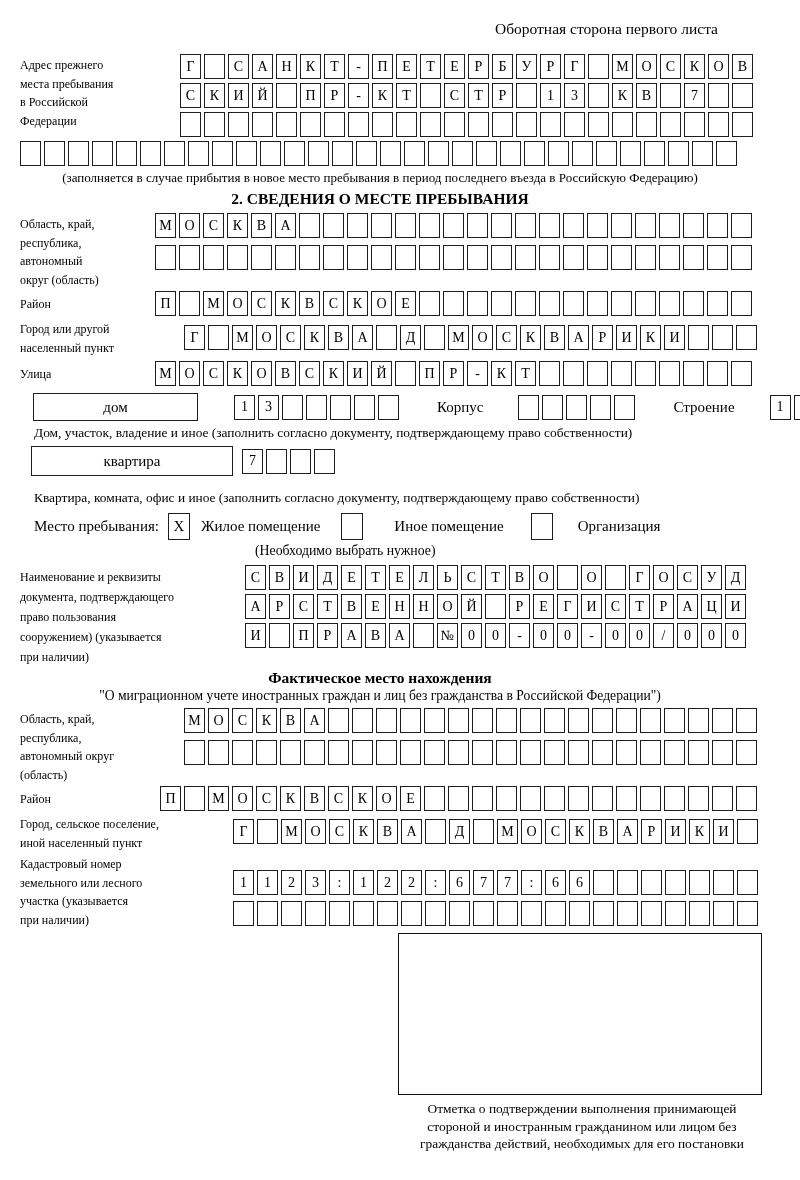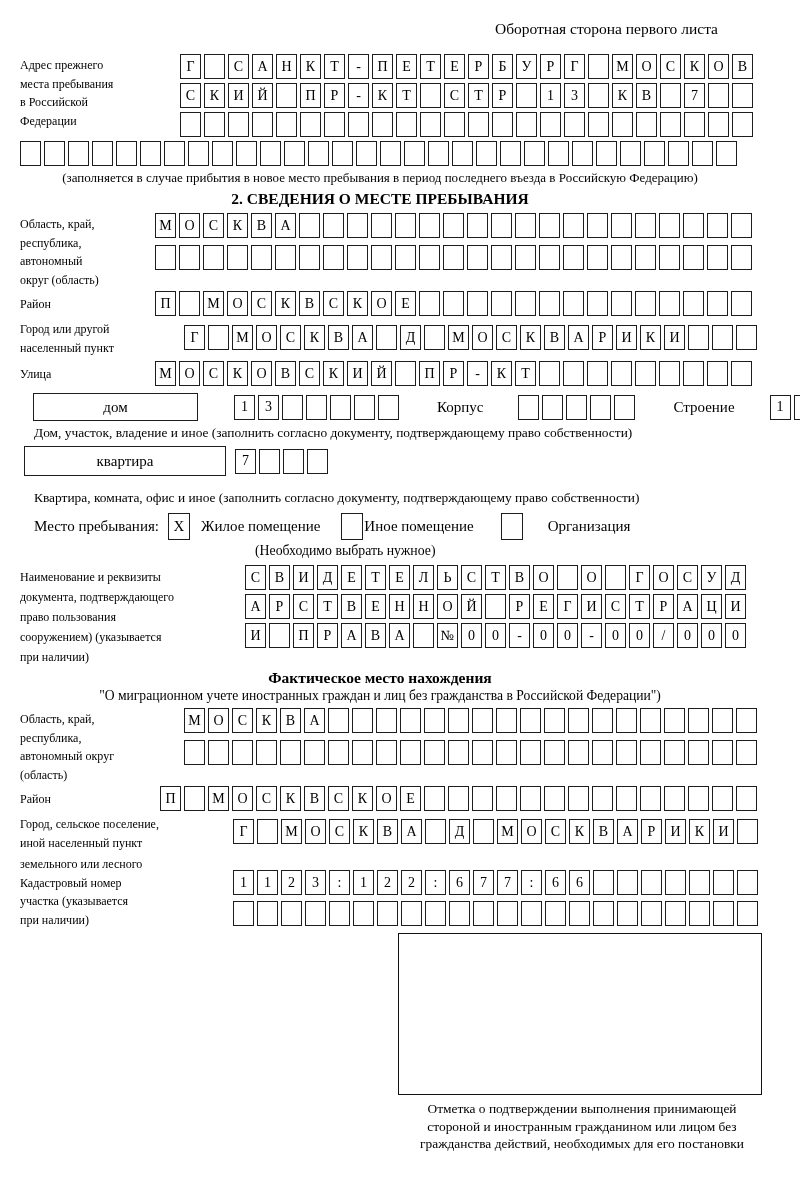--- a/index.html
+++ b/index.html
@@ -352,37 +352,37 @@
     <div class="inline-lbl" style="margin:0 7px 0 10px;">Строение</div>
     <div class="grid-row">
         <span class="cell">1</span>
         <span class="cell"></span>
         <span class="cell"></span>
         <span class="cell"></span>
       </div>
   </div>
   <div class="caption" style="margin-top:4px;margin-left:14px;font-size:13.4px;">Дом, участок, владение и иное (заполнить согласно документу, подтверждающему право собственности)</div>
 
-  <div style="display:flex;align-items:center;margin-top:5px;margin-left:4px;">
+  <div style="display:flex;align-items:center;margin-top:5px;margin-left:11px;">
     <div class="widebox" style="width:202px;height:30px;">квартира</div>
     <div class="grid-row" style="margin-left:9px;">
         <span class="cell">7</span>
         <span class="cell"></span>
         <span class="cell"></span>
         <span class="cell"></span>
       </div>
   </div>
   <div class="caption" style="margin-top:14px;margin-left:14px;font-size:13.4px;">Квартира, комната, офис и иное (заполнить согласно документу, подтверждающему право собственности)</div>
 
   <div class="stay-row" style="margin-top:7px;margin-left:14px;">
     <span>Место пребывания:</span>
     <span class="cbox" style="margin-left:9px;">X</span>
     <span style="margin-left:11px;">Жилое помещение</span>
     <span class="cbox" style="margin-left:21px;"></span>
-    <span style="margin-left:1px;">Иное помещение</span>
+    <span style="margin-left:31px;">Иное помещение</span>
     <span class="cbox" style="margin-left:27px;"></span>
     <span style="margin-left:25px;">Организация</span>
   </div>
   <div class="caption" style="margin-top:3px;margin-left:235px;font-size:13.8px;">(Необходимо выбрать нужное)</div>
 
   <div class="field" style="margin-top:6px;">
     <div class="flabel" style="width:225px;padding-top:2px;line-height:20px;">
       <div>Наименование и реквизиты</div>
       <div>документа, подтверждающего</div>
       <div>право пользования</div>
@@ -585,22 +585,22 @@
         <span class="cell">Р</span>
         <span class="cell">И</span>
         <span class="cell">К</span>
         <span class="cell">И</span>
         <span class="cell"></span>
       </div>
   </div>
 
   <div class="field" style="margin-top:2px;">
     <div class="flabel" style="width:213px;padding-top:1px;">
+      <div>Кадастровый номер</div>
       <div>земельного или лесного</div>
-      <div>Кадастровый номер</div>
       <div>участка (указывается</div>
       <div>при наличии)</div>
     </div>
     <div class="rows" style="gap:6px;padding-top:16px;">
       <div class="grid-row">
           <span class="cell">1</span>
           <span class="cell">1</span>
           <span class="cell">2</span>
           <span class="cell">3</span>
           <span class="cell">:</span>

